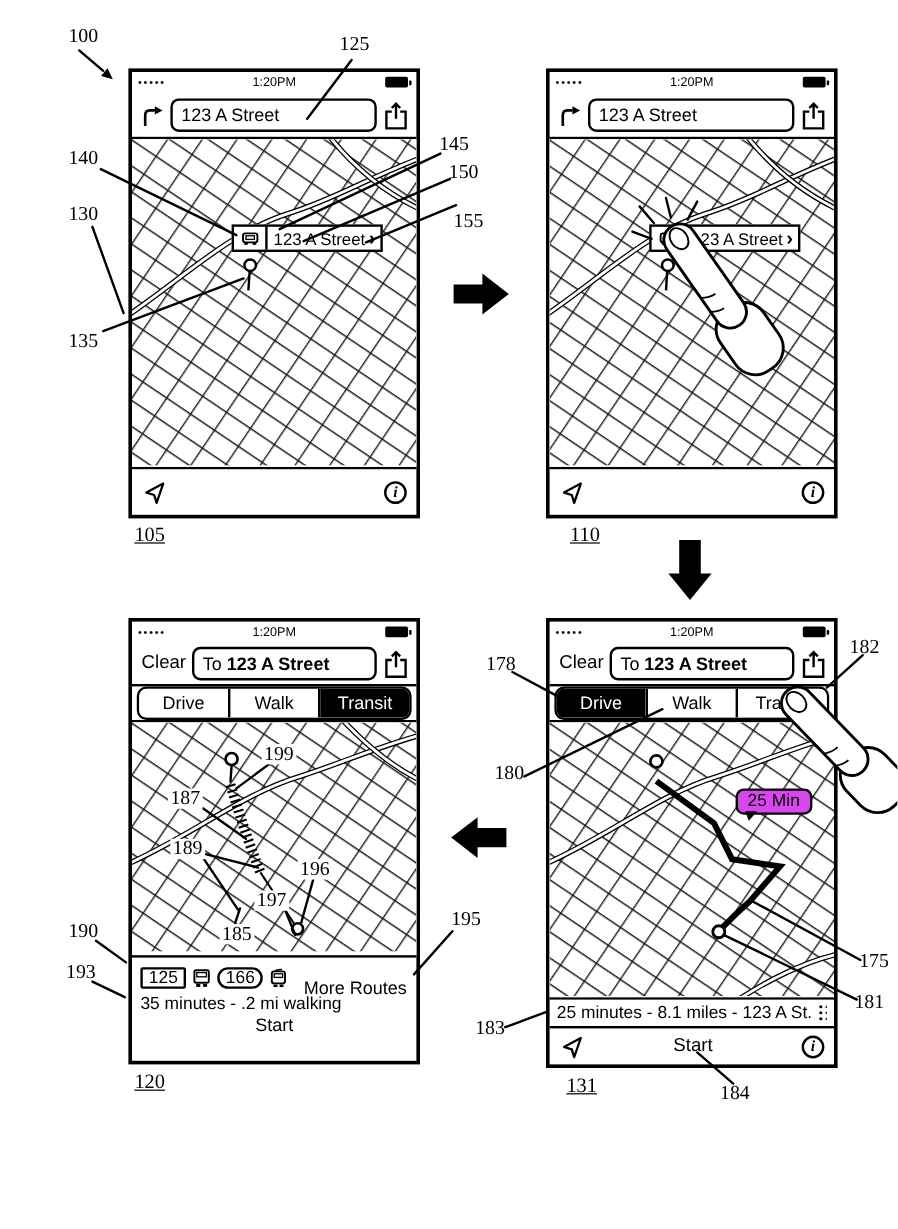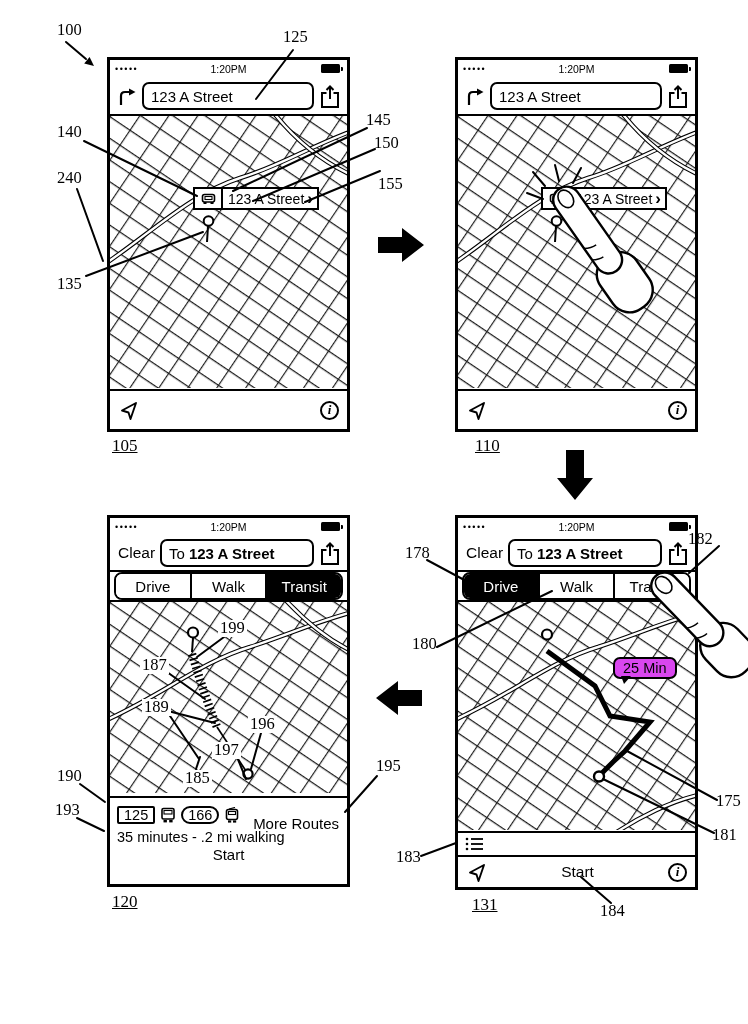--- a/index.html
+++ b/index.html
@@ -298,20 +298,21 @@
       <path class="rf" d="M-8,120 C50,95 90,60 140,45 C180,32 210,18 250,8"></path>
       <path class="rc" d="M150,236 C180,215 215,198 245,192"></path>
       <path class="rf" d="M150,236 C180,215 215,198 245,192"></path>
 
       <polyline points="89,49 137,84 152,114 192,120 167,149 155,160 141,174" fill="none" stroke="#000" stroke-width="5" stroke-linejoin="miter"></polyline>
       <circle cx="89" cy="32.5" r="5" fill="#fff" stroke="#000" stroke-width="2.2"></circle>
       <circle cx="141" cy="174.5" r="5" fill="#fff" stroke="#000" stroke-width="2.4"></circle>
     </svg>
   </div>
   <div class="infobarD">
+    <span class="txt">25 minutes - 8.1 miles - 123 A St.</span>
     <svg width="20" height="16">
       <circle cx="3" cy="3" r="1.3" fill="#000"></circle>
           <line x1="7" y1="3" x2="19" y2="3" stroke="#000" stroke-width="1.8"></line>
       <circle cx="3" cy="8" r="1.3" fill="#000"></circle>
           <line x1="7" y1="8" x2="19" y2="8" stroke="#000" stroke-width="1.8"></line>
       <circle cx="3" cy="13" r="1.3" fill="#000"></circle>
           <line x1="7" y1="13" x2="19" y2="13" stroke="#000" stroke-width="1.8"></line>
     </svg>
   </div>
   <div class="toolbar toolD">
@@ -382,30 +383,30 @@
     <rect class="hand" x="-21" y="62" width="44" height="56" rx="20"></rect>
     <rect class="hand" x="-13" y="-13" width="27" height="92" rx="13.5"></rect>
     <ellipse class="nail" cx="0.5" cy="-1" rx="7" ry="9.5"></ellipse>
     <path class="crease" d="M-13,46 q6,4 12,4 M-13,60 q6,4 11,4"></path>
   </g>
 </svg>
 
 <div class="ref" style="left:57px;top:22px;">100</div>
 <div class="ref" style="left:283px;top:29px;">125</div>
 <div class="ref" style="left:57px;top:124px;">140</div>
-<div class="ref" style="left:57px;top:170px;">240</div>
+<div class="ref" style="left:57px;top:170px;">130</div>
 <div class="ref" style="left:57px;top:276px;">135</div>
 <div class="ref" style="left:366px;top:112px;">145</div>
 <div class="ref" style="left:374px;top:135px;">150</div>
 <div class="ref" style="left:378px;top:176px;">155</div>
 <div class="ref uline" style="left:112px;top:437px;">105</div>
 <div class="ref uline" style="left:475px;top:437px;">110</div>
 <div class="ref" style="left:405px;top:545px;">178</div>
 <div class="ref" style="left:412px;top:636px;">180</div>
-<div class="ref" style="left:688px;top:531px;">182</div>
+<div class="ref" style="left:708px;top:531px;">182</div>
 <div class="ref" style="left:716px;top:793px;">175</div>
 <div class="ref" style="left:712px;top:827px;">181</div>
 <div class="ref" style="left:396px;top:849px;">183</div>
 <div class="ref" style="left:600px;top:903px;">184</div>
 <div class="ref" style="left:57px;top:768px;">190</div>
 <div class="ref" style="left:55px;top:802px;">193</div>
 <div class="ref" style="left:376px;top:758px;">195</div>
 <div class="ref uline" style="left:112px;top:893px;">120</div>
 <div class="ref uline" style="left:472px;top:896px;">131</div>
 

